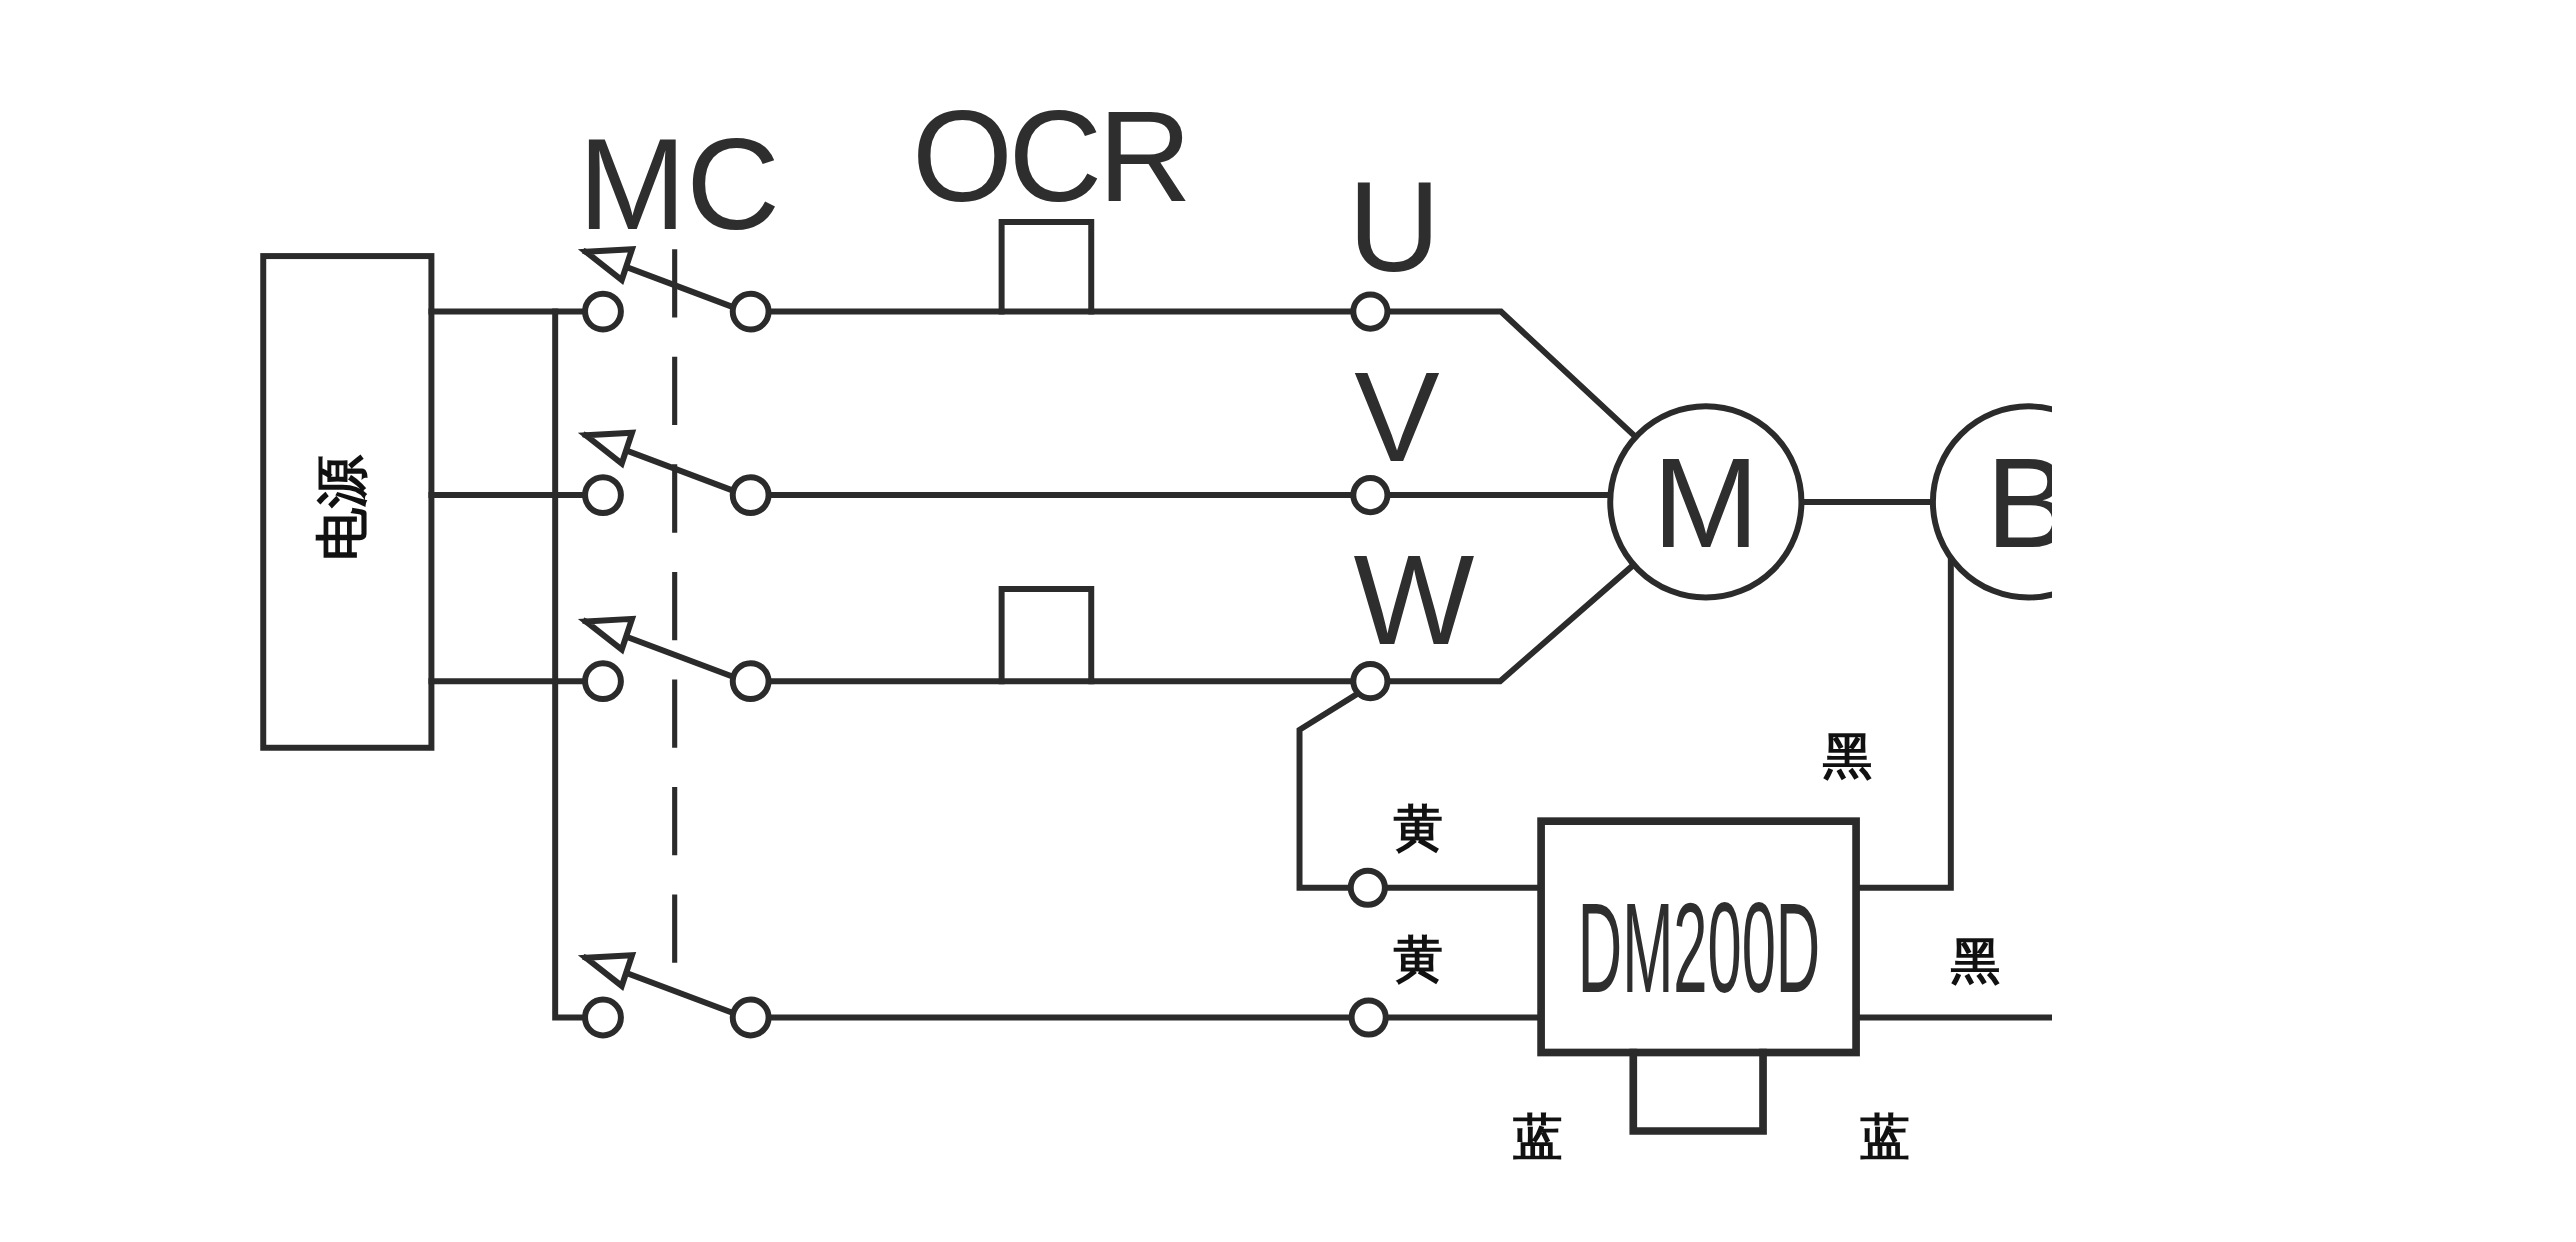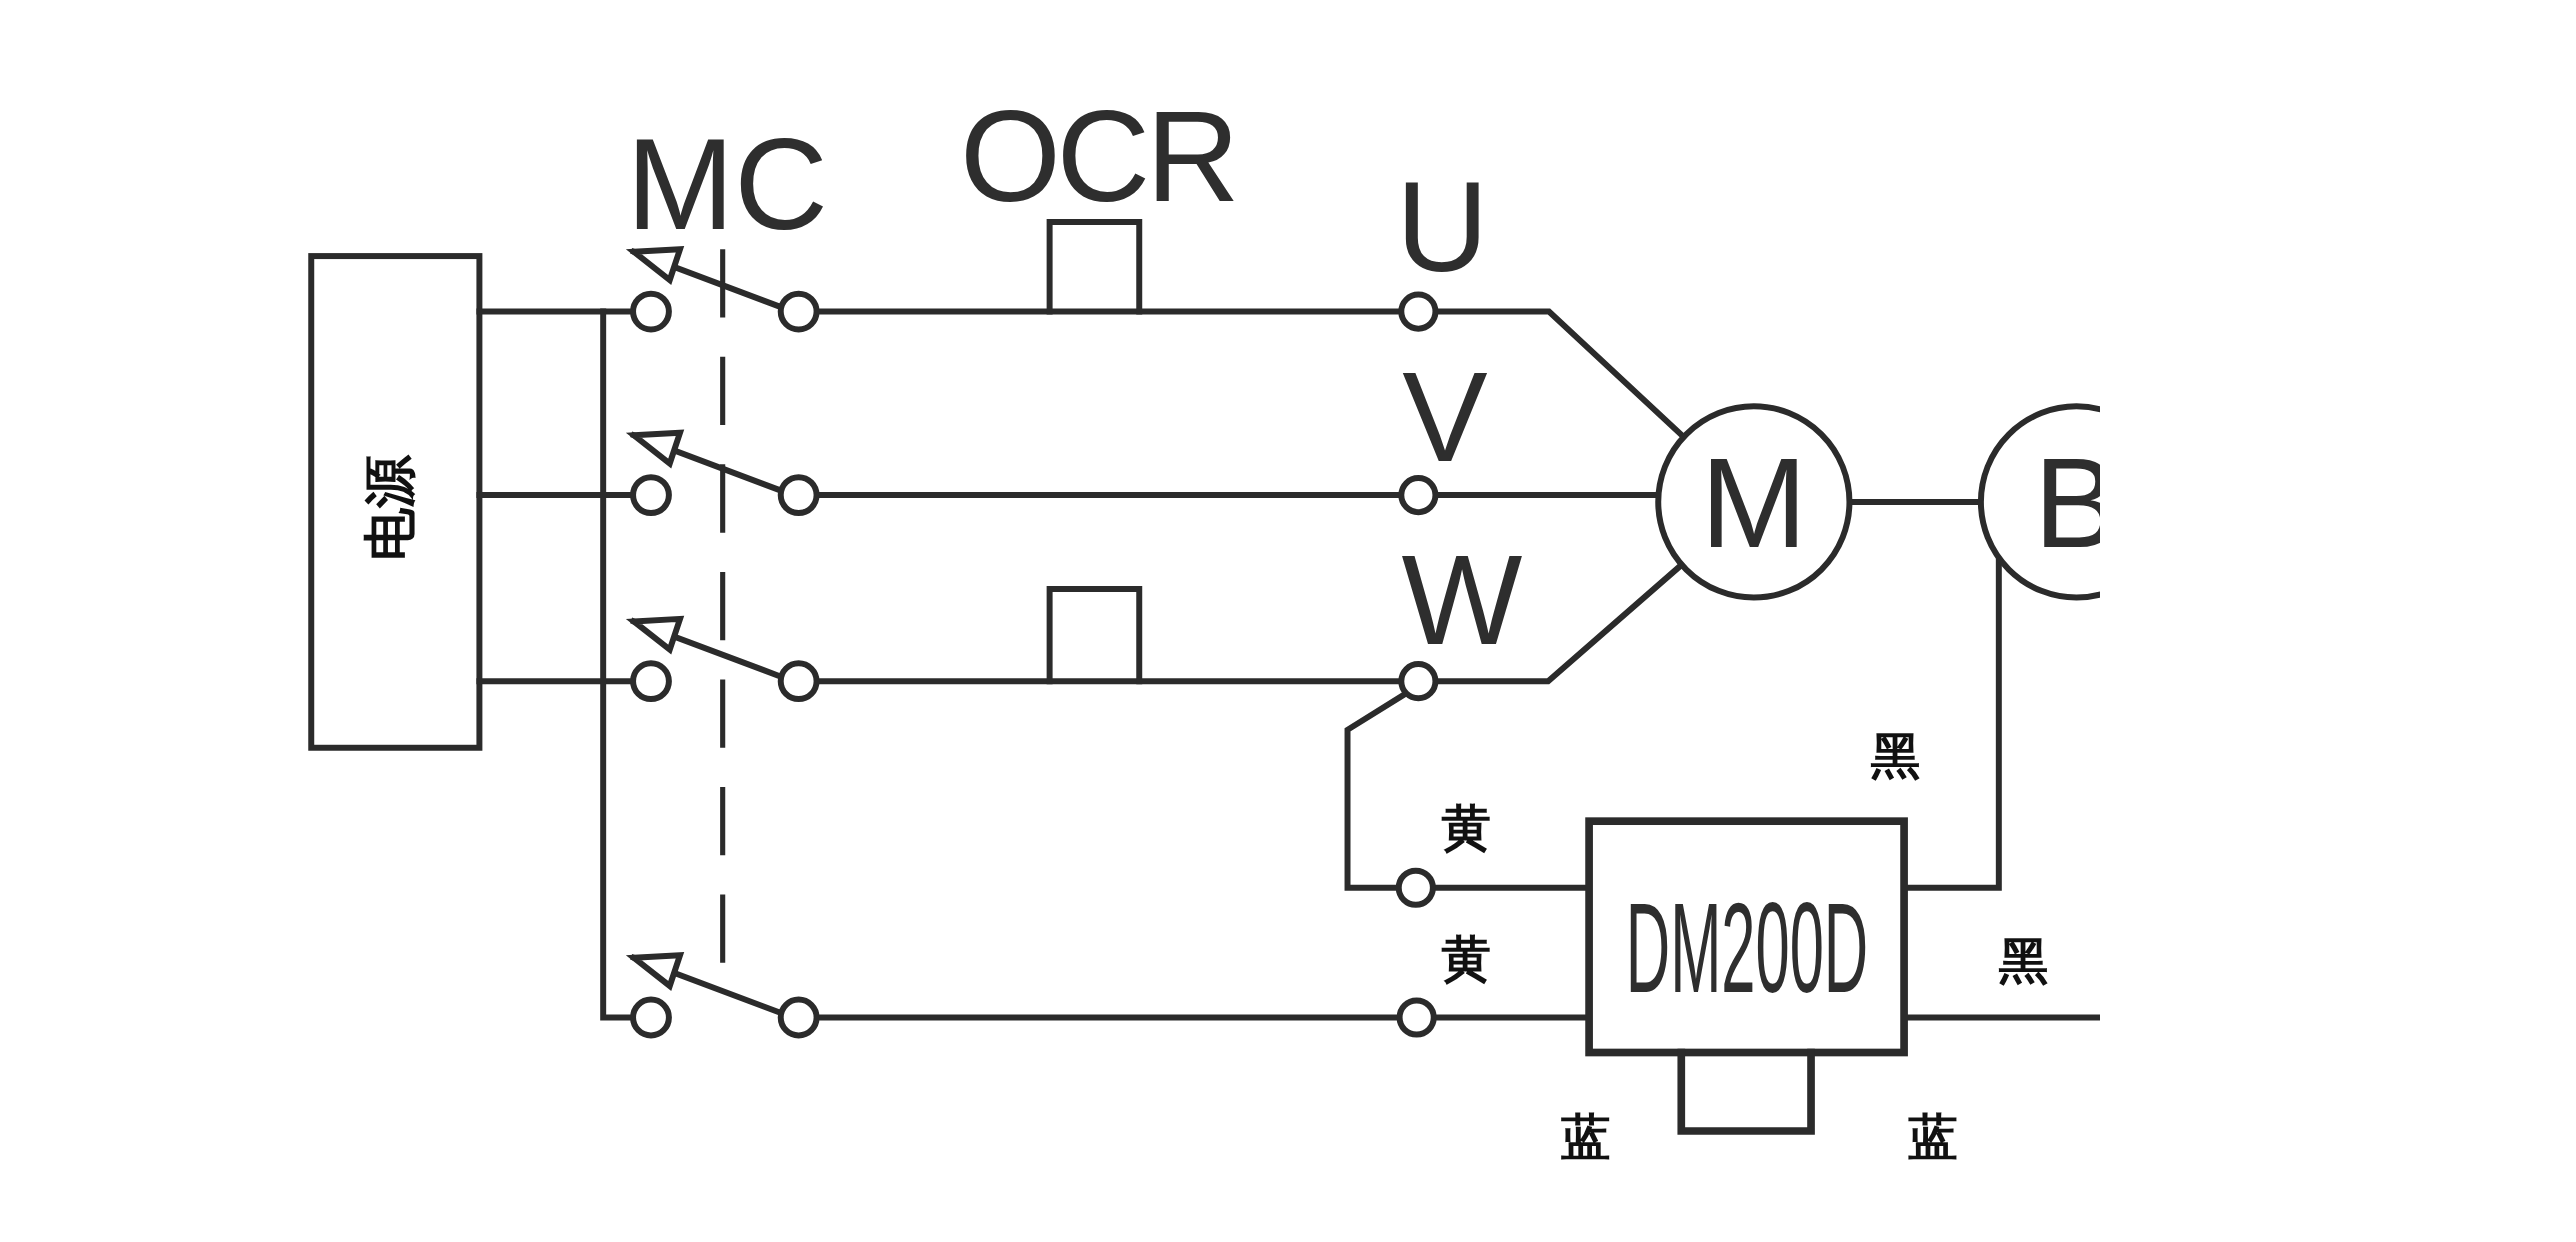--- a/index.html
+++ b/index.html
@@ -2,21 +2,20 @@
 <html style="font-size:13.7px"><head>
 <meta charset="utf-8">
 <style>
   html,body{margin:0;padding:0;background:#ffffff;}
   .stage{
     position:relative;
     width:2052px;height:1242px;
     background:#ffffff;
     overflow:hidden;
     font-family:"Liberation Sans", sans-serif;
-    padding-left:48px;
   }
   svg text{
     font-family:"Liberation Sans", sans-serif;
     fill:#2e2e2e;
   }
   svg text.cjk{
     fill:#111111;
     font-weight:700;
   }
 </style>

